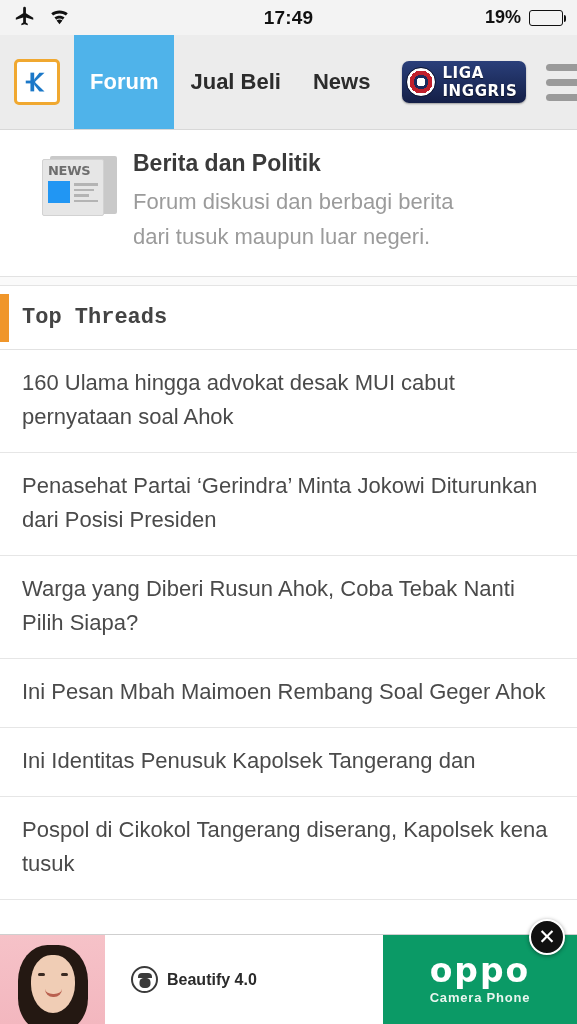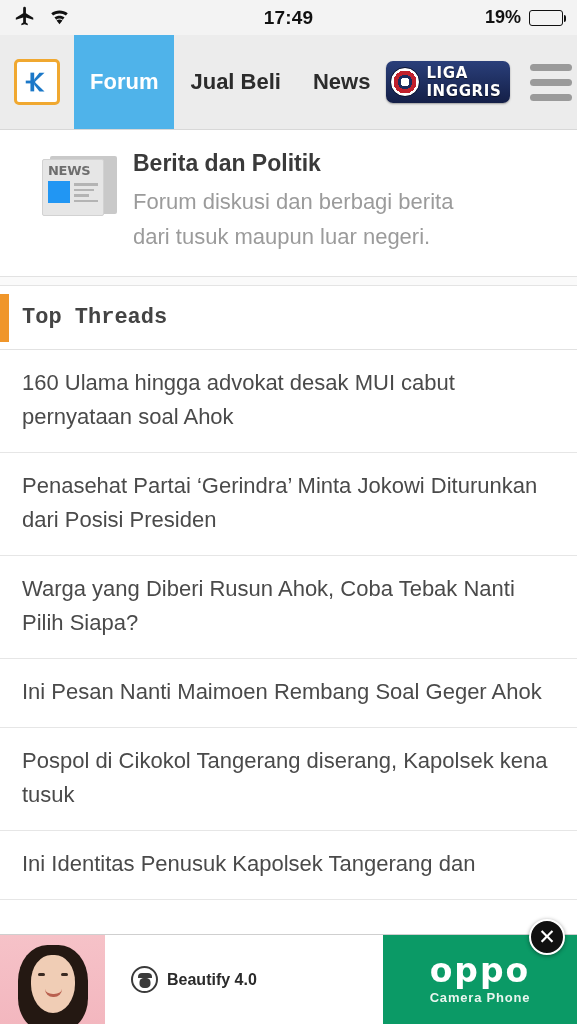--- a/index.html
+++ b/index.html
@@ -60,21 +60,21 @@
     display:flex; align-items:center;
     padding:0 16px;
     font-size:22px; font-weight:bold;
     color:#2c2c2c; white-space:nowrap;
   }
   .nav-tab.active{ background:#4fb3ea; color:#ffffff; }
   .liga-badge{
     display:flex; align-items:center; align-self:center;
     background:linear-gradient(#2a3f7a,#141f47);
     border-radius:7px; padding:3px 9px 3px 4px;
-    box-shadow:0 1px 2px rgba(0,0,0,.35);
+    margin-left:16px; box-shadow:0 1px 2px rgba(0,0,0,.35);
   }
   .liga-emblem{
     width:30px; height:30px; border-radius:50%;
     background:radial-gradient(circle at 50% 50%, #ffffff 0 22%, #1a2b5e 22% 36%, #c0202c 36% 58%, #ffffff 58% 72%, #1a2b5e 72% 100%);
     border:1px solid #0c1430; flex:0 0 auto;
   }
   .liga-text{
     color:#fff; font-size:15px; font-weight:bold;
     letter-spacing:0.6px; margin-left:6px;
     font-family:"DejaVu Sans", sans-serif;
@@ -338,23 +338,23 @@
 
 <div class="section-head">
   <div class="accent"></div>
   <div class="section-title">Top Threads</div>
 </div>
 
 <div class="thread-list">
   <div class="thread">160 Ulama hingga advokat desak MUI cabut pernyataan soal Ahok</div>
   <div class="thread">Penasehat Partai ‘Gerindra’ Minta Jokowi Diturunkan dari Posisi Presiden</div>
   <div class="thread">Warga yang Diberi Rusun Ahok, Coba Tebak Nanti Pilih Siapa?</div>
-  <div class="thread">Ini Pesan Nanti Maimoen Rembang Soal Geger Ahok</div>
+  <div class="thread">Ini Pesan Mbah Maimoen Rembang Soal Geger Ahok</div>
+  <div class="thread">Ini Identitas Penusuk Kapolsek Tangerang dan</div>
   <div class="thread">Pospol di Cikokol Tangerang diserang, Kapolsek kena tusuk</div>
-  <div class="thread">Ini Identitas Penusuk Kapolsek Tangerang dan</div>
 </div>
 
 <div class="ad">
   <div class="ad-photo">
     <div class="ad-face">
       <div class="ad-hair"></div>
       <div class="ad-skin"></div>
       <div class="ad-eye l"></div>
       <div class="ad-eye r"></div>
       <div class="ad-smile"></div>

